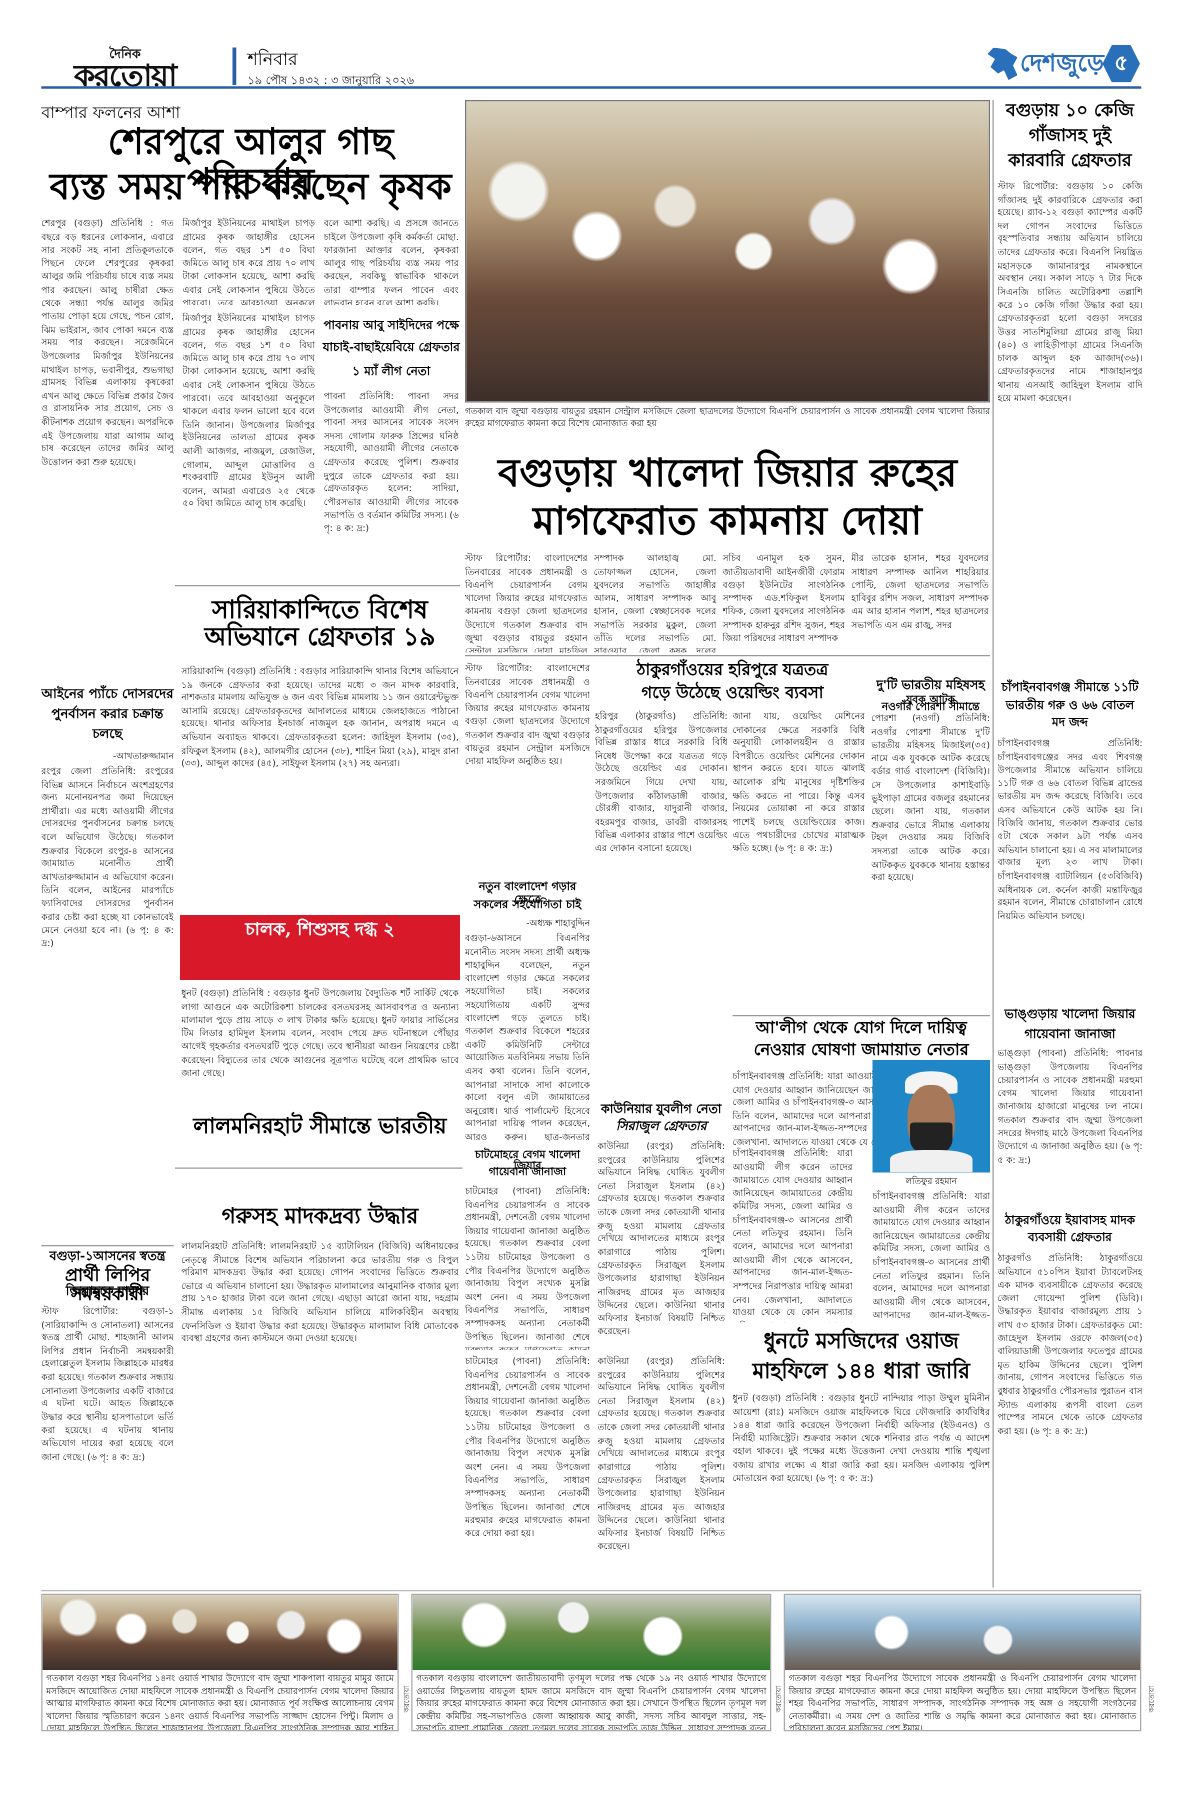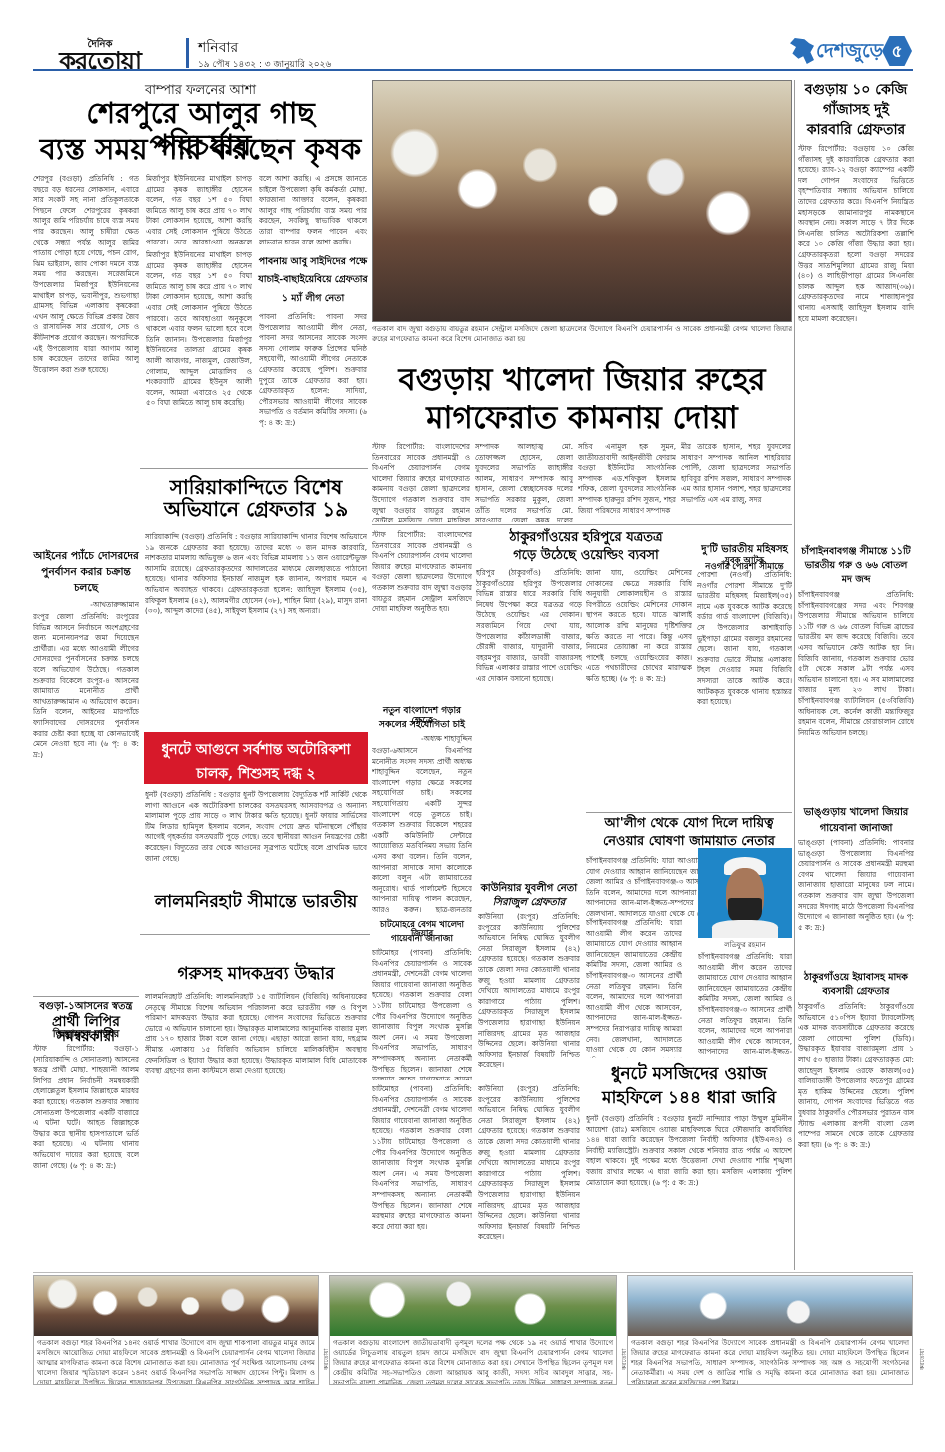--- a/index.html
+++ b/index.html
@@ -11,21 +11,21 @@
   .logo-big { font-size: 24px; font-weight: 900; color: #111; line-height: 24px; letter-spacing: -1px; font-family: "DejaVu Serif", serif; }
   .mast-bar { left: 186px; top: 38px; width: 3px; height: 30px; background: #2a5ea8; }
   .mast-day { left: 198px; top: 36px; font-size: 14px; color: #111; }
   .mast-date { left: 198px; top: 57px; font-size: 9px; color: #222; }
   .mast-rule { left: 33px; top: 69px; width: 880px; height: 2px; background: #2a5ea8; }
   .section-brand { left: 790px; top: 34px; width: 125px; height: 34px; }
   .brand-map { left: 0; top: 4px; width: 24px; height: 26px; background: #2a6fba; clip-path: polygon(20% 0,60% 5%,80% 20%,100% 30%,85% 55%,100% 85%,70% 100%,55% 70%,35% 80%,10% 60%,25% 35%,0 20%); }
   .brand-text { left: 26px; top: 2px; font-size: 19px; font-weight: bold; color: #2a6fba; font-family: "DejaVu Serif", serif; text-align: center; }
   .brand-page { left: 92px; top: 2px; width: 30px; height: 30px; background: #2a6fba; color: #fff; font-weight: bold; font-size: 17px; text-align: center; line-height: 30px; clip-path: polygon(25% 0,75% 0,100% 50%,75% 100%,25% 100%,0 50%); }
 
-  .kicker { font-size: 13px; text-align: center; color: #111; }
+  .kicker { font-size: 13px; text-align: left; color: #111; }
   .hl { font-weight: bold; text-align: center; color: #000; line-height: 1.1; font-family: "DejaVu Serif", serif; }
   .body-text { font-size: 7.2px; line-height: 10.6px; color: #222; text-align: justify; overflow: hidden; }
   .col-rule { width: 1px; background: #999; }
   .hrule { height: 1px; background: #999; }
   .photo { overflow: hidden; }
   .caption { font-size: 7px; line-height: 10px; color: #222; text-align: justify; overflow: hidden; }
   .red-box { background: #d7192a; color: #fff; font-weight: bold; text-align: center; font-family: "DejaVu Serif", serif; }
   .crowd { background:
       radial-gradient(circle at 10% 30%, #f2f2ee 0 5%, transparent 6%),
       radial-gradient(circle at 25% 45%, #ffffff 0 5%, transparent 6%),
@@ -93,21 +93,20 @@
 <div class="abs body-text" style="left:33px; top:612px; width:106px; height:380px;">রংপুর জেলা প্রতিনিধি: রংপুরের বিভিন্ন আসনে নির্বাচনে অংশগ্রহণের জন্য মনোনয়নপত্র জমা দিয়েছেন প্রার্থীরা। এর মধ্যে আওয়ামী লীগের দোসরদের পুনর্বাসনের চক্রান্ত চলছে বলে অভিযোগ উঠেছে। গতকাল শুক্রবার বিকেলে রংপুর-৪ আসনের জামায়াত মনোনীত প্রার্থী আখতারুজ্জামান এ অভিযোগ করেন। তিনি বলেন, আইনের মারপ্যাঁচে ফ্যাসিবাদের দোসরদের পুনর্বাসন করার চেষ্টা করা হচ্ছে যা কোনভাবেই মেনে নেওয়া হবে না। (৬ পৃ: ৪ ক: দ্র:)</div>
 
 <div class="abs hrule" style="left:33px; top:996px; width:106px;"></div>
 
 <div class="abs hl" style="left:33px; top:1000px; width:106px; font-size:10px;">বগুড়া-১আসনের স্বতন্ত্র</div>
 <div class="abs hl" style="left:33px; top:1014px; width:106px; font-size:14px;">প্রার্থী লিপির সমন্বয়কারী</div>
 <div class="abs hl" style="left:33px; top:1028px; width:106px; font-size:10px;">জিল্লাহকে মারধর</div>
 <div class="abs body-text" style="left:33px; top:1044px; width:106px; height:222px;">স্টাফ রিপোর্টার: বগুড়া-১ (সারিয়াকান্দি ও সোনাতলা) আসনের স্বতন্ত্র প্রার্থী মোছা. শাহজানী আলম লিপির প্রধান নির্বাচনী সমন্বয়কারী হেলাল্লেতুল ইসলাম জিল্লাহকে মারধর করা হয়েছে। গতকাল শুক্রবার সন্ধ্যায় সোনাতলা উপজেলার একটি বাজারে এ ঘটনা ঘটে। আহত জিল্লাহকে উদ্ধার করে স্থানীয় হাসপাতালে ভর্তি করা হয়েছে। এ ঘটনায় থানায় অভিযোগ দায়ের করা হয়েছে বলে জানা গেছে। (৬ পৃ: ৪ ক: দ্র:)</div>
 
 <div class="abs red-box" style="left:144px; top:732px; width:224px; height:52px;">
-  <div style="font-size:14px; padding-top:6px;">ধুনটে আগুনে সর্বশান্ত অটোরিকশা</div>
   <div style="font-size:14px;">চালক, শিশুসহ দগ্ধ ২</div>
 </div>
 <div class="abs body-text" style="left:145px; top:790px; width:222px; height:140px;">ধুনট (বগুড়া) প্রতিনিধি : বগুড়ার ধুনট উপজেলায় বৈদ্যুতিক শর্ট সার্কিট থেকে লাগা আগুনে এক অটোরিকশা চালকের বসতঘরসহ আসবাবপত্র ও অন্যান্য মালামাল পুড়ে প্রায় সাড়ে ৩ লাখ টাকার ক্ষতি হয়েছে। ধুনট ফায়ার সার্ভিসের টিম লিডার হামিদুল ইসলাম বলেন, সংবাদ পেয়ে দ্রুত ঘটনাস্থলে পৌঁছার আগেই গৃহকর্তার বসতঘরটি পুড়ে গেছে। তবে স্থানীয়রা আগুন নিয়ন্ত্রণের চেষ্টা করেছেন। বিদ্যুতের তার থেকে আগুনের সূত্রপাত ঘটেছে বলে প্রাথমিক ভাবে জানা গেছে।</div>
 
 <div class="abs hrule" style="left:140px; top:934px; width:230px;"></div>
 
 <div class="abs hl" style="left:145px; top:892px; width:222px; font-size:17px;">লালমনিরহাট সীমান্তে ভারতীয়</div>
 <div class="abs hl" style="left:145px; top:964px; width:222px; font-size:17px;">গরুসহ মাদকদ্রব্য উদ্ধার</div>
 <div class="abs body-text" style="left:145px; top:992px; width:222px; height:275px;">লালমনিরহাট প্রতিনিধি: লালমনিরহাট ১৫ ব্যাটালিয়ন (বিজিবি) অধিনায়কের নেতৃত্বে সীমান্তে বিশেষ অভিযান পরিচালনা করে ভারতীয় গরু ও বিপুল পরিমাণ মাদকদ্রব্য উদ্ধার করা হয়েছে। গোপন সংবাদের ভিত্তিতে শুক্রবার ভোরে এ অভিযান চালানো হয়। উদ্ধারকৃত মালামালের আনুমানিক বাজার মূল্য প্রায় ১৭০ হাজার টাকা বলে জানা গেছে। এছাড়া আরো জানা যায়, দহগ্রাম সীমান্ত এলাকায় ১৫ বিজিবি অভিযান চালিয়ে মালিকবিহীন অবস্থায় ফেনসিডিল ও ইয়াবা উদ্ধার করা হয়েছে। উদ্ধারকৃত মালামাল বিধি মোতাবেক ব্যবস্থা গ্রহণের জন্য কাস্টমসে জমা দেওয়া হয়েছে।</div>
 

